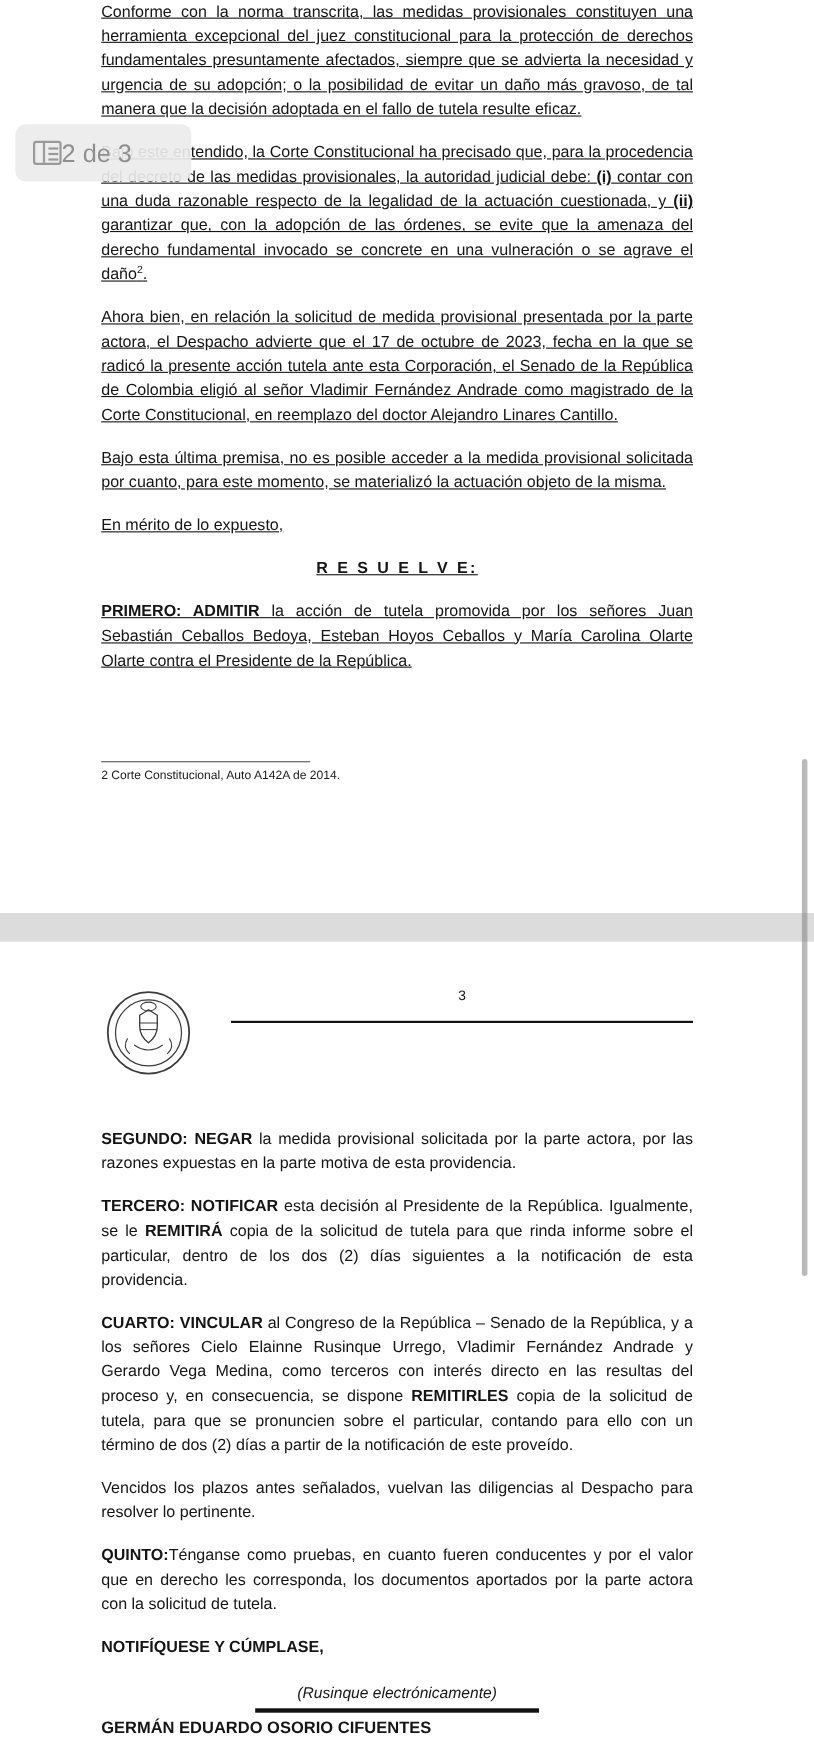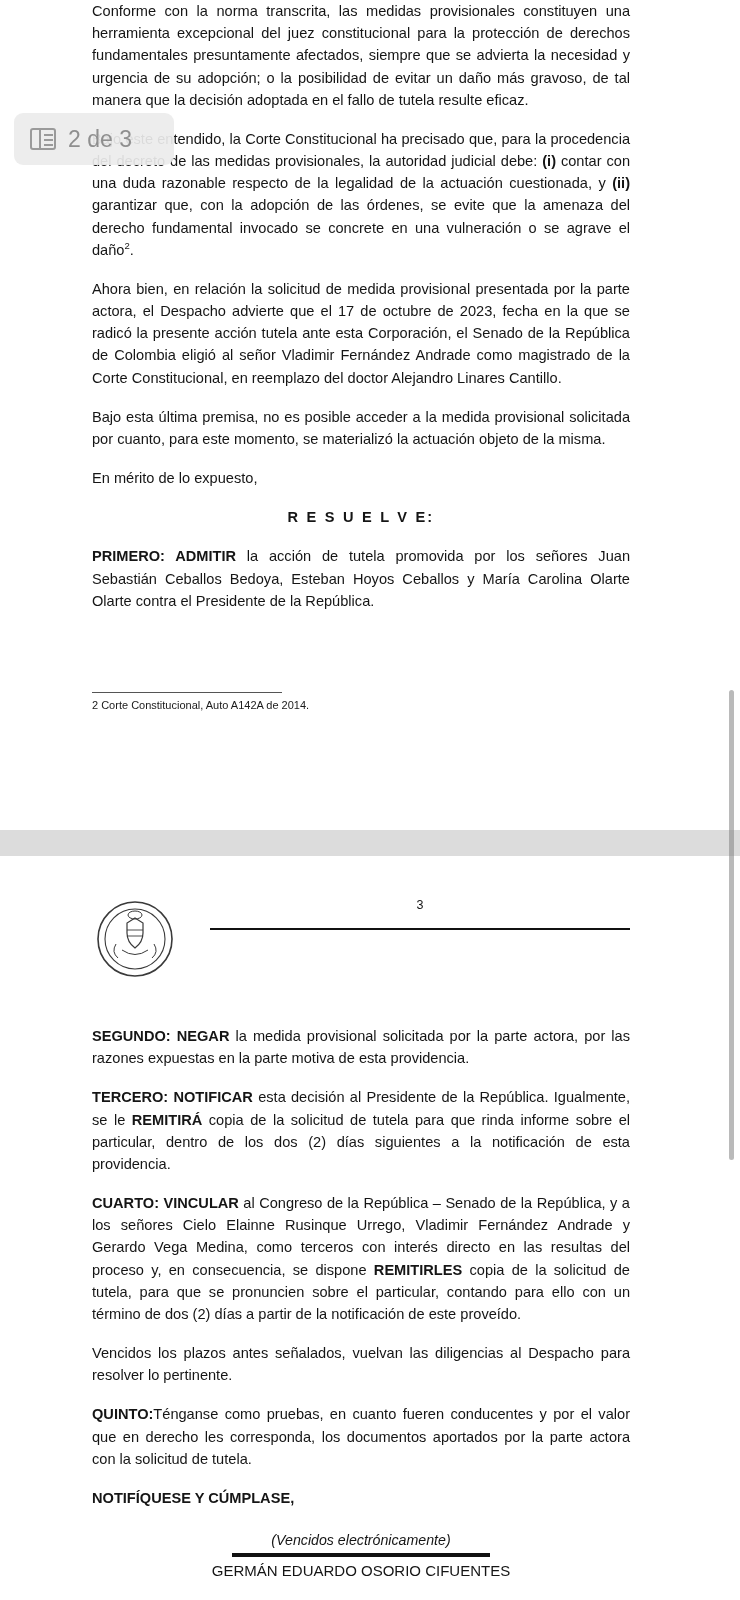--- a/index.html
+++ b/index.html
@@ -76,21 +76,21 @@
   #page-indicator {
     position: absolute;
     left: 14px;
     top: 113px;
     width: 160px;
     height: 52px;
     background: rgba(236,236,236,0.92);
     border-radius: 9px;
     display: flex;
     align-items: center;
-    gap: 12px;
+    gap: 0;
     padding: 0 16px;
     box-sizing: border-box;
     color: #8a8a8a;
   }
   #page-indicator .pi-icon {
     width: 26px; height: 22px;
     border: 2px solid #9a9a9a;
     border-radius: 3px;
     position: relative;
     box-sizing: border-box;
@@ -189,31 +189,30 @@
     text-align: center;
     font-style: italic;
     font-size: 14.2px;
     color: #151515;
   }
   #sign-name {
     position: absolute;
     left: 92px;
     top: 1562px;
     width: 538px;
-    text-align: center;
-    font-weight: normal;
+    font-weight: bold;
     font-size: 15px;
     color: #151515;
   }
 </style>
 </head>
 <body>
 
 <div class="page" id="page-a">
-  <div class="doc" style="top: 8px;">
+  <div class="doc" style="top: 8px; text-decoration: underline;">
 
     <p>Conforme con la norma transcrita, las medidas provisionales constituyen una herramienta excepcional del juez constitucional para la protección de derechos fundamentales presuntamente afectados, siempre que se advierta la necesidad y urgencia de su adopción; o la posibilidad de evitar un daño más gravoso, de tal manera que la decisión adoptada en el fallo de tutela resulte eficaz.</p>
 
     <p>
       <span>Bajo este entendido, la Corte Constitucional ha precisado que, para la procedencia del decreto de las medidas provisionales, la autoridad judicial debe: </span><span class="b">(i)</span><span> contar con una duda razonable respecto de la legalidad de la actuación cuestionada, y </span><span class="b">(ii)</span><span> garantizar que, con la adopción de las órdenes, se evite que la amenaza del derecho fundamental invocado se concrete en una vulneración o se agrave el daño</span><sup>2</sup><span>.</span>
     </p>
 
     <p>Ahora bien, en relación la solicitud de medida provisional presentada por la parte actora, el Despacho advierte que el 17 de octubre de 2023, fecha en la que se radicó la presente acción tutela ante esta Corporación, el Senado de la República de Colombia eligió al señor Vladimir Fernández Andrade como magistrado de la Corte Constitucional, en reemplazo del doctor Alejandro Linares Cantillo.</p>
 
     <p>Bajo esta última premisa, no es posible acceder a la medida provisional solicitada por cuanto, para este momento, se materializó la actuación objeto de la misma.</p>
@@ -268,21 +267,21 @@
 
   <p>Vencidos los plazos antes señalados, vuelvan las diligencias al Despacho para resolver lo pertinente.</p>
 
   <p>
     <span class="b">QUINTO:</span><span>Ténganse como pruebas, en cuanto fueren conducentes y por el valor que en derecho les corresponda, los documentos aportados por la parte actora con la solicitud de tutela.</span>
   </p>
 
   <p class="b">NOTIFÍQUESE Y CÚMPLASE,</p>
 </div>
 
-<div id="sign-italic">(Vencidos electrónicamente)</div>
+<div id="sign-italic">(Rusinque electrónicamente)</div>
 <div id="sign-line"></div>
 <div id="sign-name">GERMÁN EDUARDO OSORIO CIFUENTES</div>
 
 <div id="page-indicator">
   <span class="pi-icon"></span>
   <span class="pi-text">2 de 3</span>
 </div>
 
 <div id="scrollbar-track">
   <div id="scrollbar-thumb"></div>

